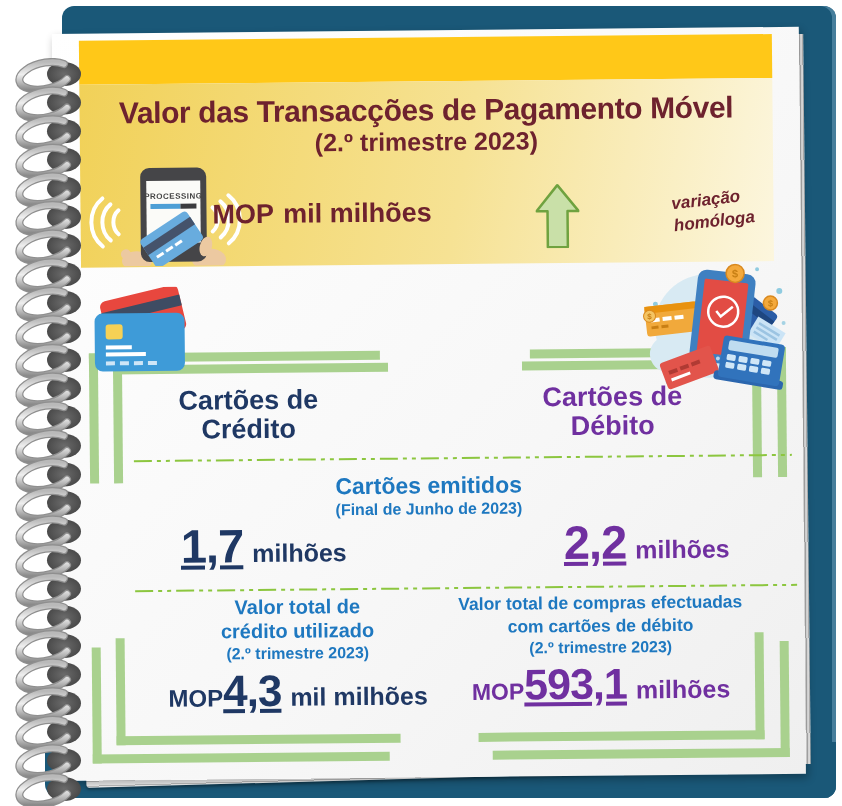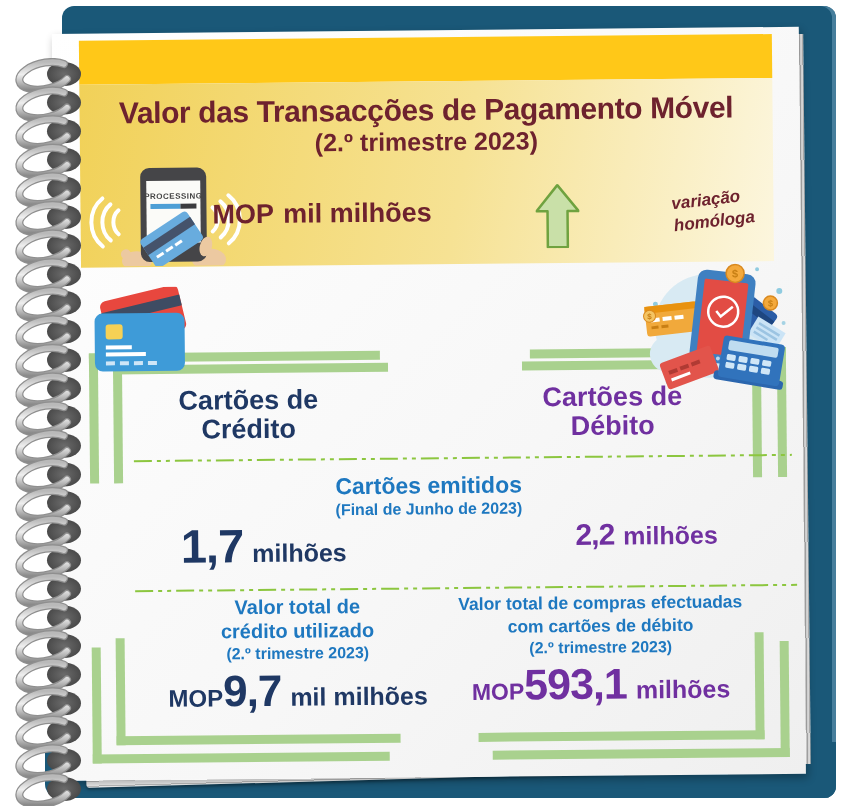--- a/index.html
+++ b/index.html
@@ -60,21 +60,21 @@
        font-weight:bold;line-height:1.07;}
   .navy{color:#1F3864;} .purple{color:#7030A0;} .blue{color:#1E78C0;}
   .credit-title{left:43px;top:354px;}
   .debit-title{left:407px;top:354px;}
   .issued-title{position:absolute;left:0;top:442px;width:745px;text-align:center;
        font-size:23px;font-weight:bold;}
   .issued-sub{position:absolute;left:0;top:470px;width:745px;text-align:center;
        font-size:16px;font-weight:bold;}
   .value-row{display:flex;align-items:baseline;justify-content:center;}
   .value-row .cur{font-size:24px;font-weight:bold;}
-  .value-row .big{font-size:46px;font-weight:bold;letter-spacing:-1px;line-height:.95;}
+  .value-row .big{font-size:46px;font-weight:bold;letter-spacing:-1px;line-height:.95;text-decoration:underline;}
   .value-row .unit{font-size:25px;font-weight:bold;margin-left:9px;}
   .issued-credit{position:absolute;left:57px;top:492px;width:300px;}
   .issued-debit{position:absolute;left:440px;top:492px;width:300px;}
   .tot{position:absolute;width:320px;text-align:center;}
   .tot-left{left:80px;top:563px;}
   .tot-right{left:383px;top:563px;}
   .tot .lab1,.tot .lab2{font-weight:bold;white-space:nowrap;}
   .tot-left .lab1,.tot-left .lab2{font-size:20px;line-height:1.22;}
   .tot-right .lab1,.tot-right .lab2{font-size:17.5px;line-height:1.3;}
   .tot .per{font-weight:bold;font-size:16px;margin-top:1px;}
@@ -272,32 +272,32 @@
   <div class="issued-sub blue">(Final de Junho de 2023)</div>
 
   <div class="issued-credit navy">
     <div class="value-row">
       <span class="big" style="font-size:47px">1,7</span>
       <span class="unit">milhões</span>
     </div>
   </div>
   <div class="issued-debit purple">
     <div class="value-row">
-      <span class="big" style="font-size:30px">2,2</span>
+      <span class="big" style="font-size:47px">2,2</span>
       <span class="unit">milhões</span>
     </div>
   </div>
 
   <div class="tot tot-left">
     <div class="lab1 blue">Valor total de</div>
     <div class="lab2 blue">crédito utilizado</div>
     <div class="per blue">(2.º trimestre 2023)</div>
     <div class="value-row navy">
       <span class="cur">MOP</span>
-      <span class="big">9,7</span>
+      <span class="big">4,3</span>
       <span class="unit">mil milhões</span>
     </div>
   </div>
 
   <div class="tot tot-right">
     <div class="lab1 blue">Valor total de compras efectuadas</div>
     <div class="lab2 blue">com cartões de débito</div>
     <div class="per blue">(2.º trimestre 2023)</div>
     <div class="value-row purple">
       <span class="cur">MOP</span>

